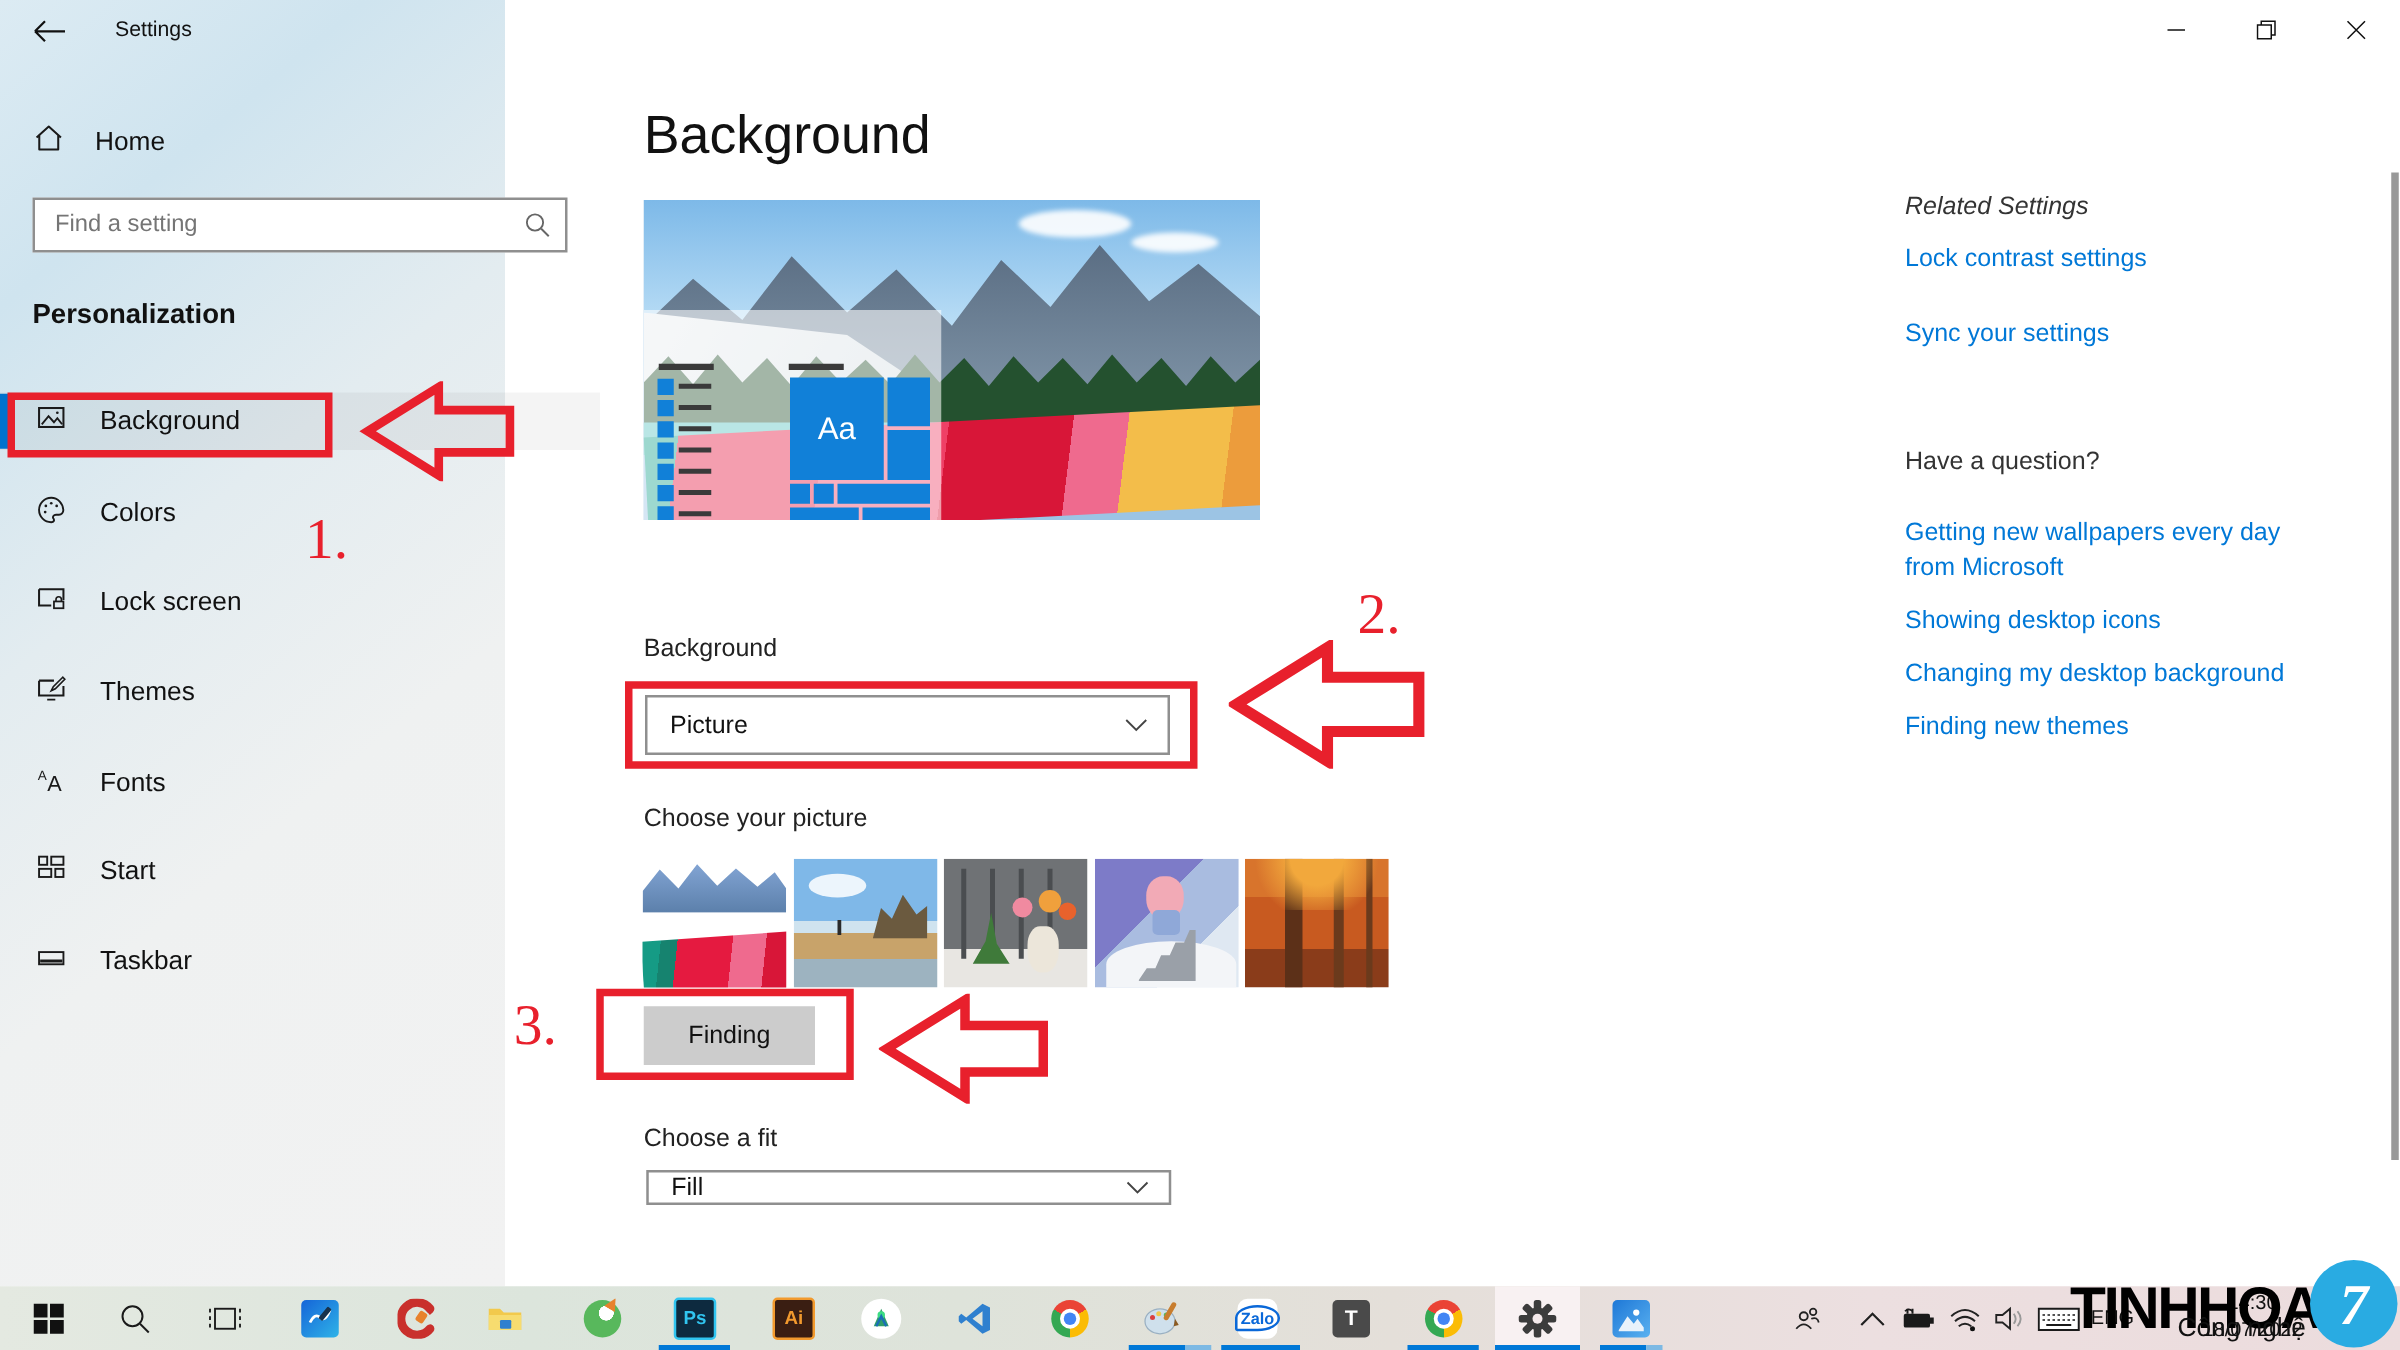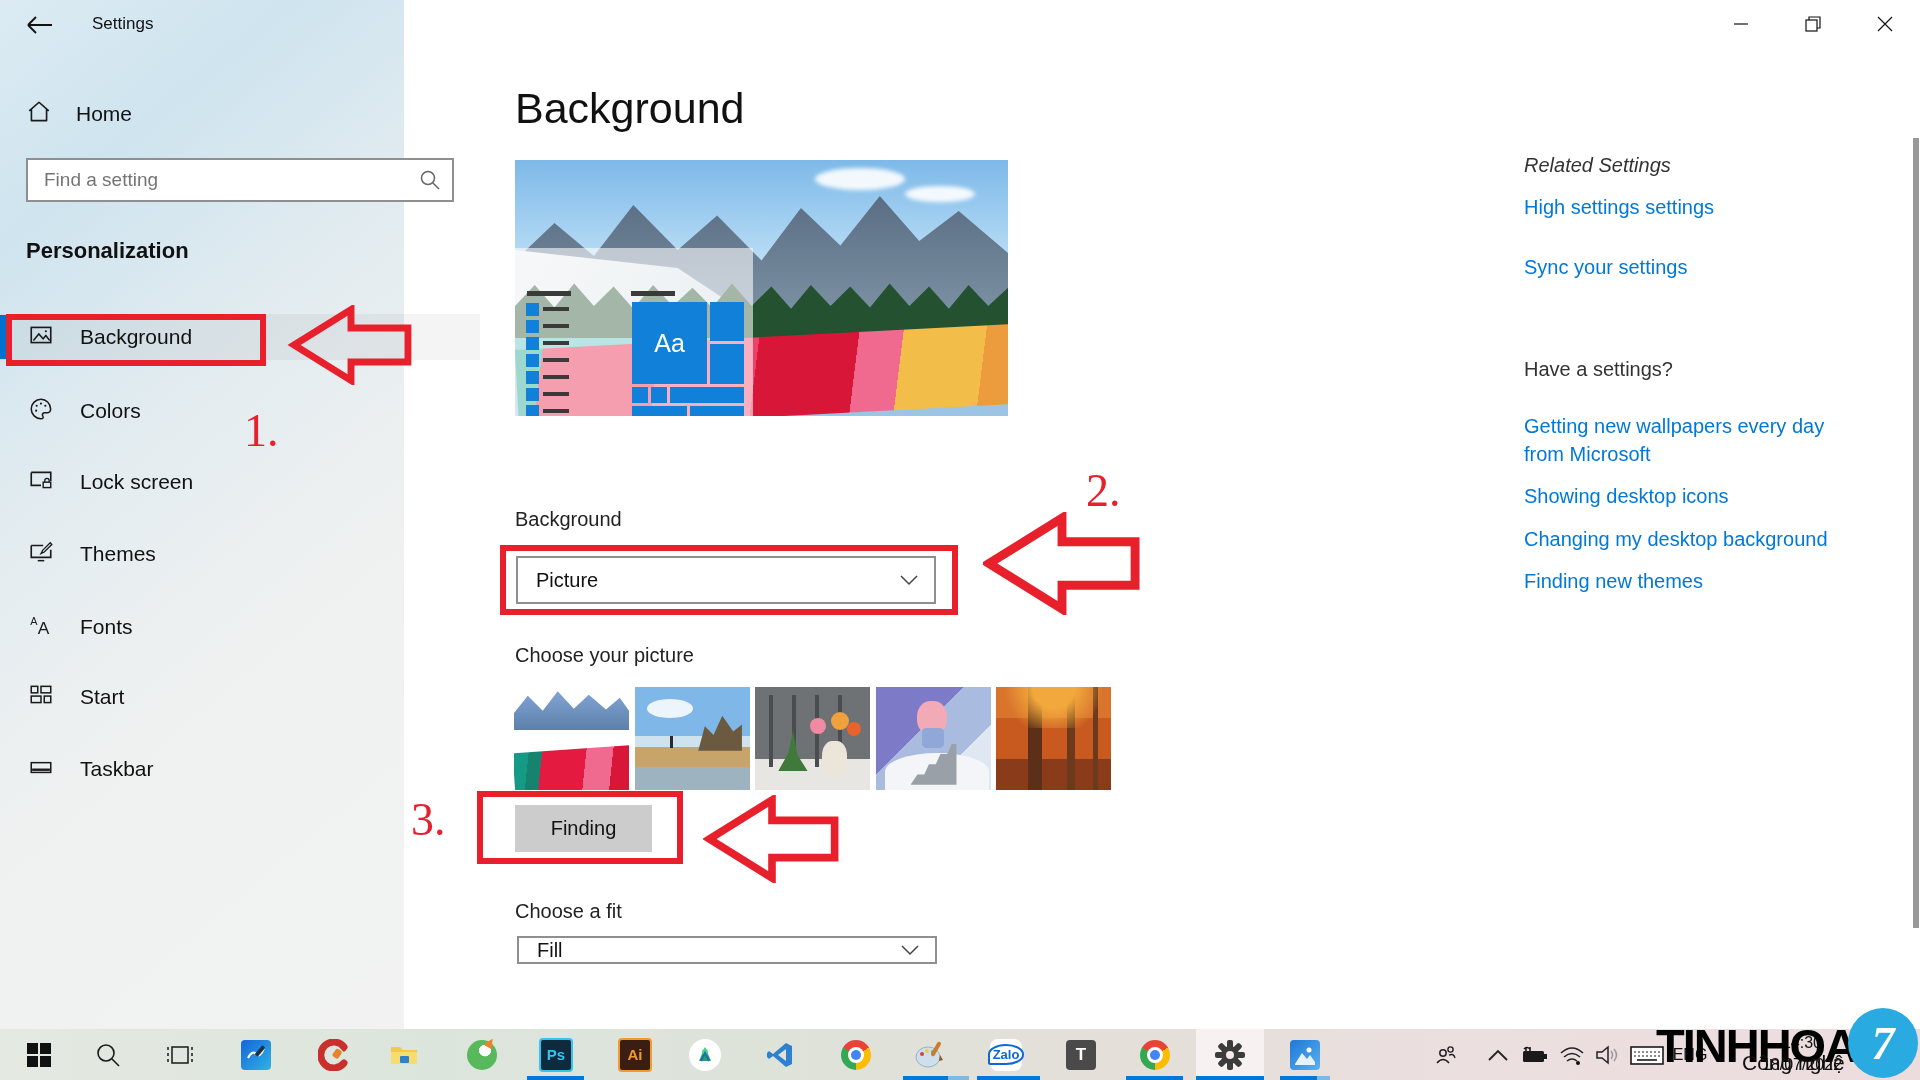--- a/index.html
+++ b/index.html
@@ -310,23 +310,23 @@
 
   <div class="abs field-label" style="left:515px;top:900px;">Choose a fit</div>
   <div class="abs dropdown" style="left:517px;top:936px;height:28px;">
     <span>Fill</span>
     <svg width="18" height="12" viewBox="0 0 18 12">
         <path d="M1 2 L9 10 L17 2" stroke="#444" stroke-width="1.5" fill="none"></path>
       </svg>
   </div>
 
   <div class="abs rc-header" style="left:1524px;top:154px;font-style:italic;">Related Settings</div>
-  <div class="abs rc-link" style="left:1524px;top:196px;">High settings settings</div>
+  <div class="abs rc-link" style="left:1524px;top:196px;">Lock contrast settings</div>
   <div class="abs rc-link" style="left:1524px;top:256px;">Sync your settings</div>
-  <div class="abs rc-header" style="left:1524px;top:358px;">Have a settings?</div>
+  <div class="abs rc-header" style="left:1524px;top:358px;">Have a question?</div>
   <div class="abs rc-link" style="left:1524px;top:412px;width:345px;line-height:28px;">Getting new wallpapers every day from Microsoft</div>
   <div class="abs rc-link" style="left:1524px;top:485px;">Showing desktop icons</div>
   <div class="abs rc-link" style="left:1524px;top:528px;">Changing my desktop background</div>
   <div class="abs rc-link" style="left:1524px;top:570px;">Finding new themes</div>
 
   <div class="abs scroll-thumb"></div>
 
   <div class="abs taskbar">
     <div class="gear-tile"></div>
 

